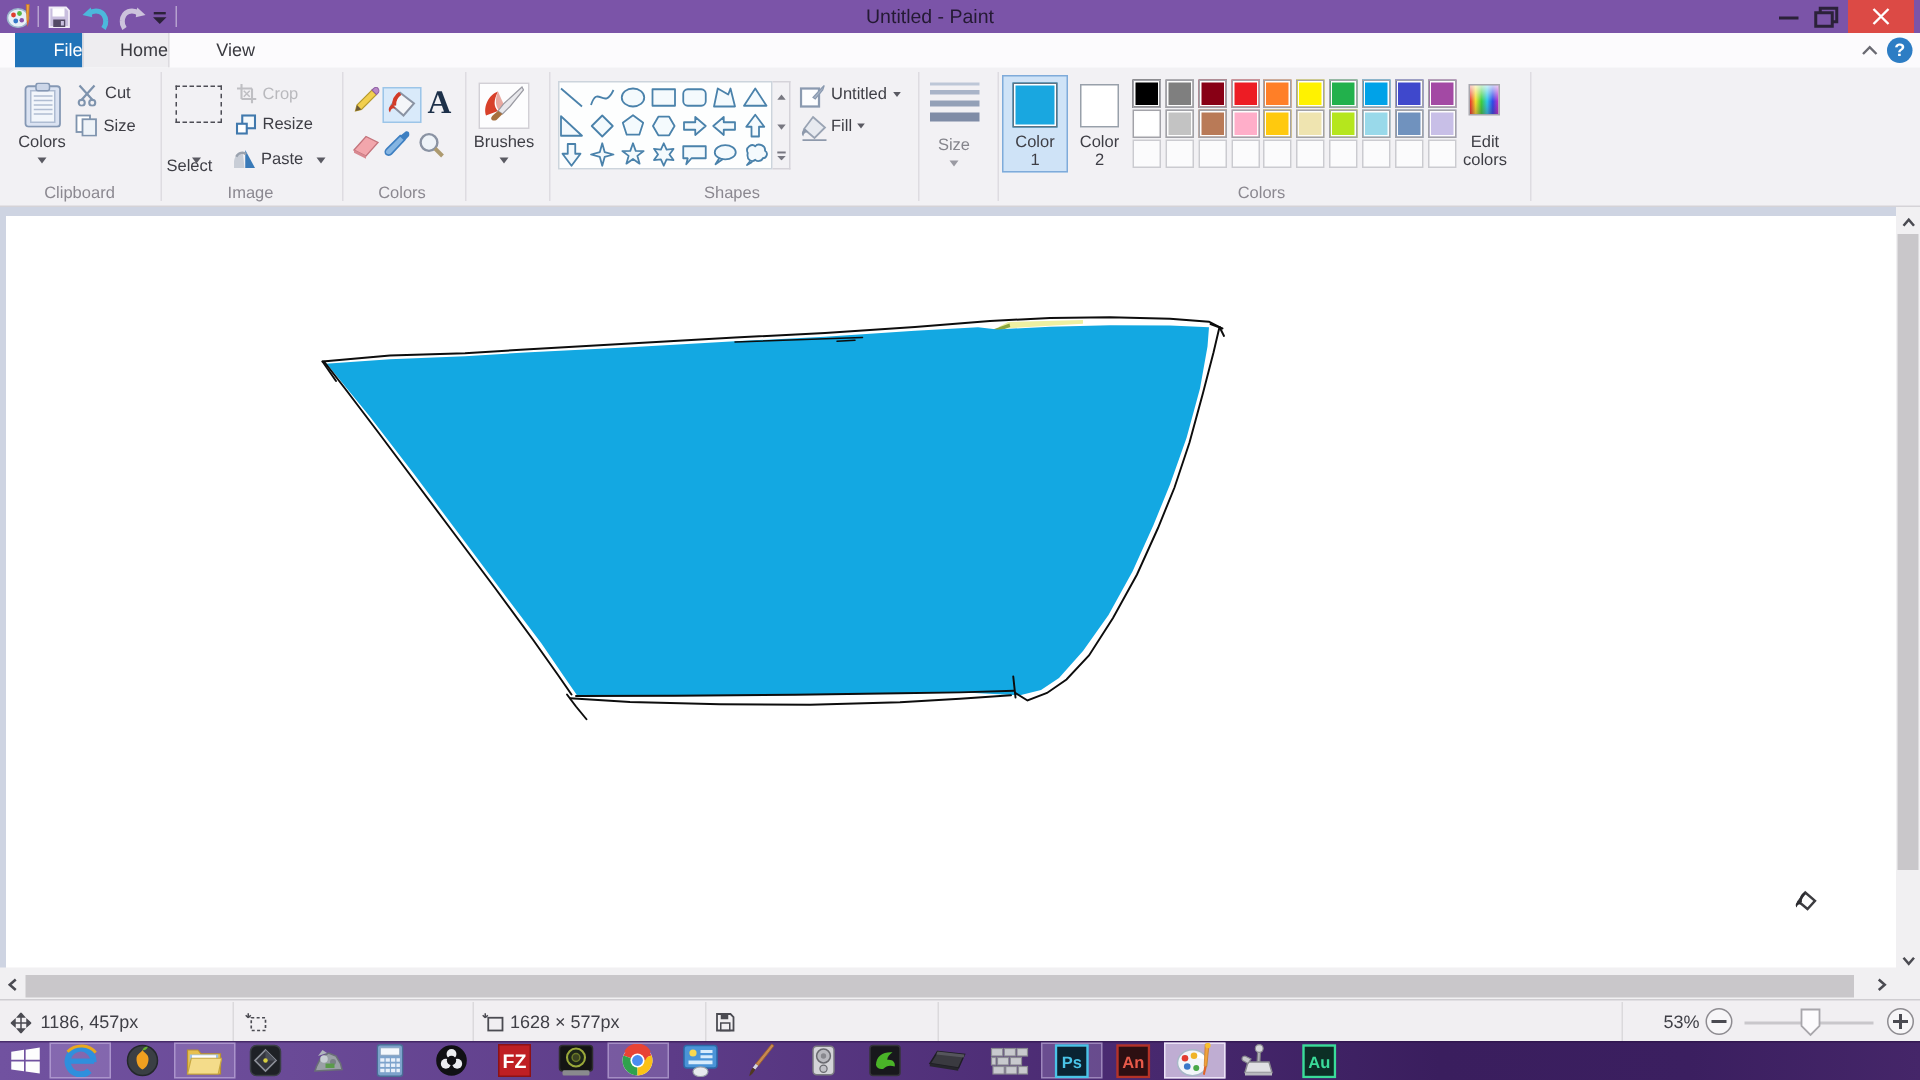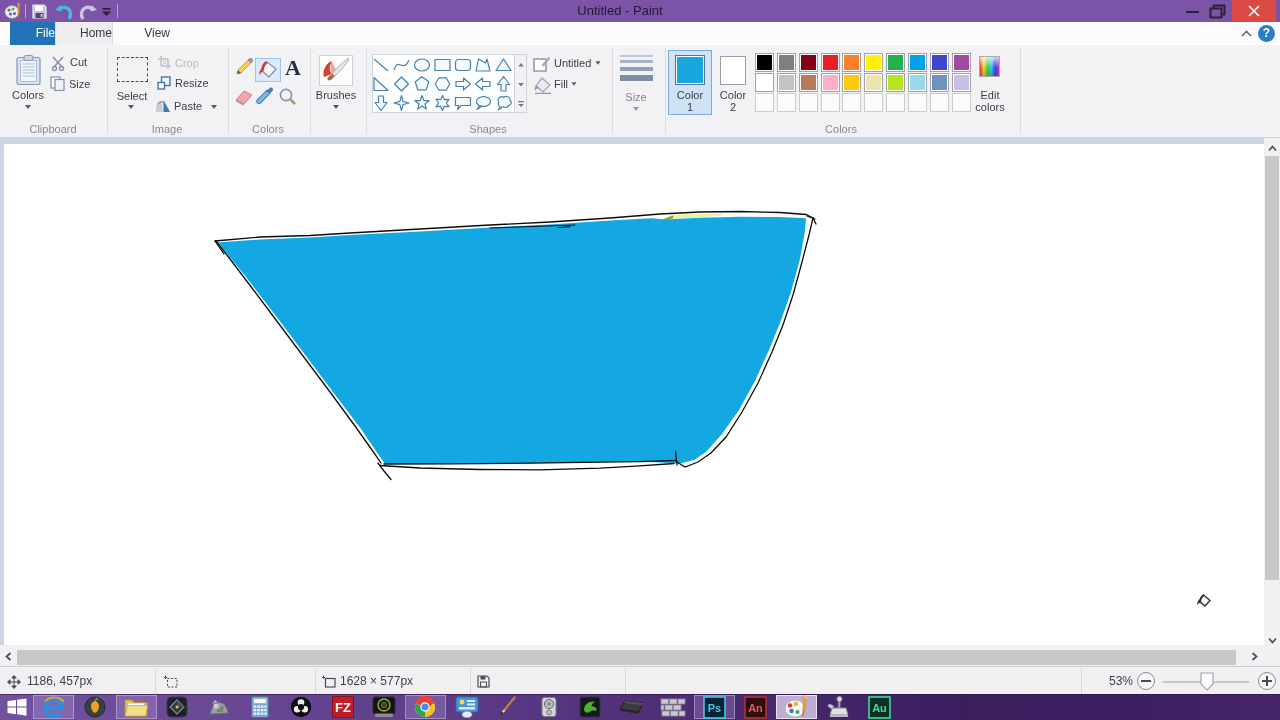--- a/index.html
+++ b/index.html
@@ -125,21 +125,21 @@
   </svg>
   <div class="abs btext" style="left:70px;top:11px">Cut</div>
   <svg class="abs" style="left:50px;top:31px" width="15" height="15" viewBox="0 0 15 15">
     <rect x="1" y="1" width="9" height="11" fill="#fff" stroke="#7e93ad" stroke-width="1.2"></rect>
     <rect x="5" y="3.5" width="9" height="11" fill="#eef3f8" stroke="#7e93ad" stroke-width="1.2"></rect>
   </svg>
   <div class="abs btext" style="left:69px;top:33px">Size</div>
   <div class="abs glabel" style="left:13px;width:80px">Clipboard</div>
 
   <div class="abs" style="left:117px;top:12px;width:31px;height:25px;border:1px dashed #4d4d55"></div>
-  <div class="abs btext" style="left:111px;top:45px;width:42px;text-align:center">Select</div>
+  <div class="abs btext" style="left:111px;top:60px;width:42px;text-align:left">Select</div>
   <div class="abs dd" style="left:128px;top:60px"></div>
   <svg class="abs" style="left:158px;top:11px" width="13" height="13" viewBox="0 0 13 13">
     <path d="M3 0 V10 M0 3 H10 M10 3 V13 M3 10 H13" stroke="#bfbfc3" stroke-width="1.4"></path>
     <path d="M4.5 4.5 L8.5 8.5 M8.5 4.5 L4.5 8.5" stroke="#bfbfc3" stroke-width="1"></path>
   </svg>
   <div class="abs btext gray" style="left:175px;top:12px">Crop</div>
   <svg class="abs" style="left:157px;top:31px" width="14" height="14" viewBox="0 0 14 14">
     <rect x="4.5" y="1" width="8.5" height="8.5" fill="#f4f8fb" stroke="#4179ad" stroke-width="1.4"></rect>
     <rect x="1" y="6.5" width="6.5" height="6.5" fill="#fff" stroke="#4179ad" stroke-width="1.4"></rect>
   </svg>

